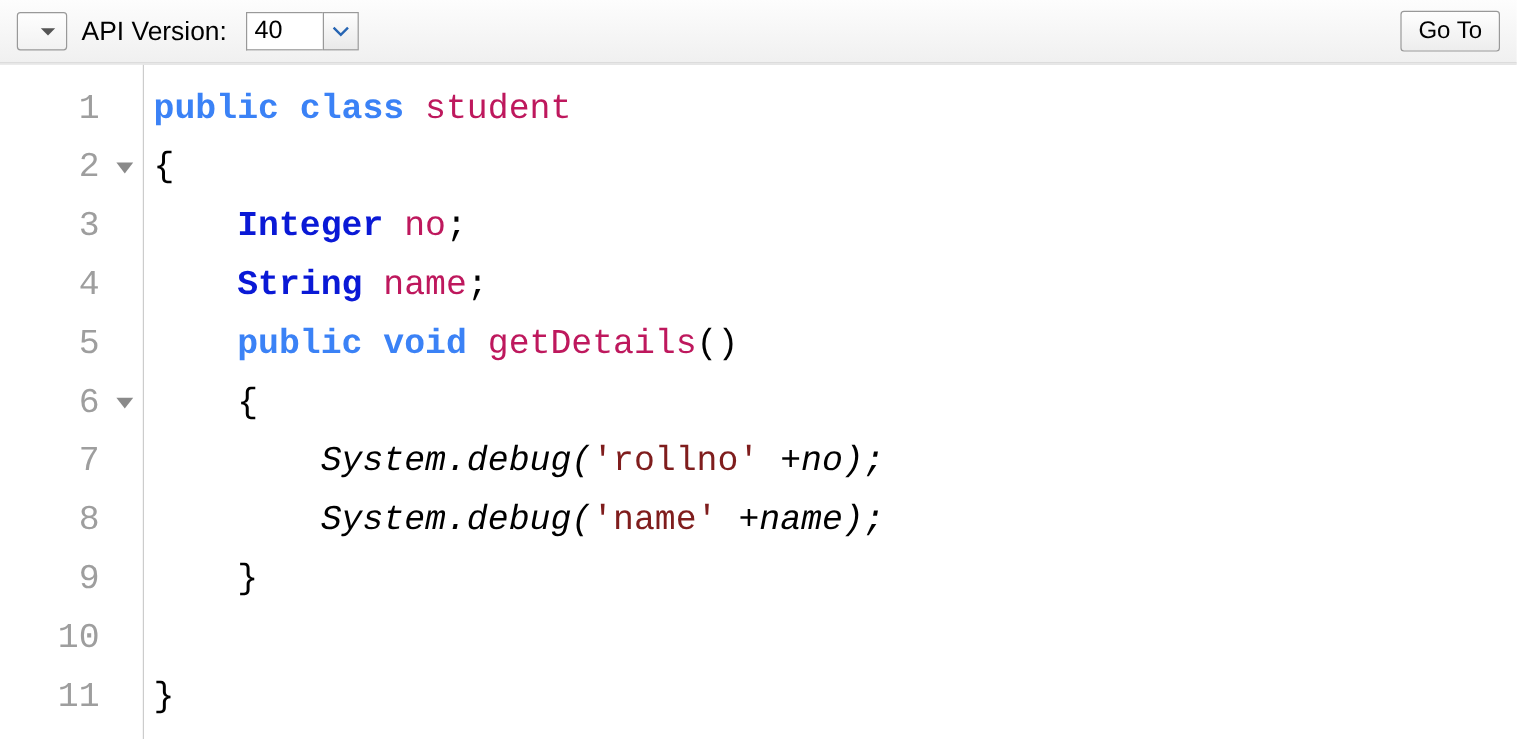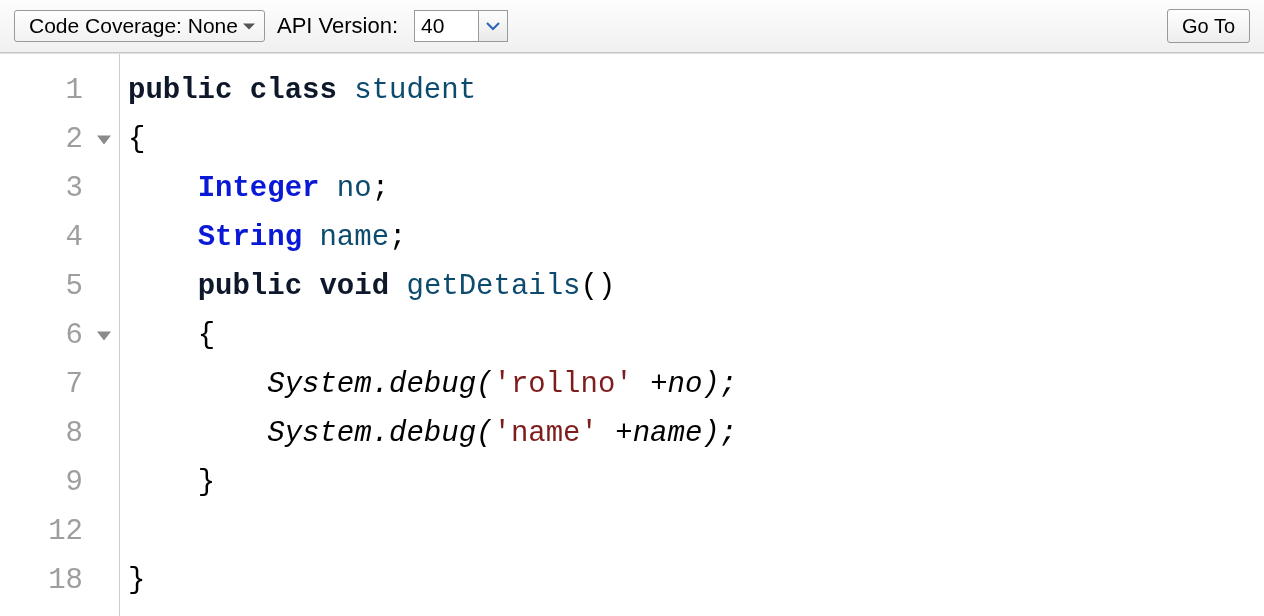--- a/index.html
+++ b/index.html
@@ -123,33 +123,32 @@
     .code {
       flex: 1;
       padding: 12px 0 0 8px;
       font-family: Menlo, Consolas, "Courier New", monospace;
       font-size: 29px;
       line-height: 49px;
       white-space: pre;
       color: #000;
     }
     .cline { height: 49px; }
-    .kw { color: #0f172a; font-weight: bold; }
+    .kw { color: #3b82f6; font-weight: bold; }
     .type { color: #0a19d6; font-weight: bold; }
     .str { color: #7f1d1d; }
-    .ident { color: #0c4a6e; }
+    .ident { color: #be185d; }
     .punct { color: #000; }
     .sysc { color: #000; font-style: italic; }
   </style>
 </head>
 <body>
 
 <div class="toolbar">
   <div class="dropdown-btn">
-    <span>Code Coverage: None</span>
     <span class="caret"></span>
   </div>
   <span class="api-label">API Version:</span>
   <div class="api-field">
     <input class="api-input" value="40" style="">
     <div class="api-dd">
       <svg width="14" height="9" viewBox="0 0 14 9">
         <polyline points="1,1 7,7 13,1" fill="none" stroke="#2765b3" stroke-width="2"></polyline>
       </svg>
     </div>
@@ -162,17 +161,17 @@
   <div class="gutter" id="gutter">
       <div class="gline">1</div>
       <div class="gline">2<span class="fold"></span></div>
       <div class="gline">3</div>
       <div class="gline">4</div>
       <div class="gline">5</div>
       <div class="gline">6<span class="fold"></span></div>
       <div class="gline">7</div>
       <div class="gline">8</div>
       <div class="gline">9</div>
-      <div class="gline">12</div>
-      <div class="gline">18</div>
+      <div class="gline">10</div>
+      <div class="gline">11</div>
     </div>
   <div class="code" id="code"><div class="cline"><span class="kw">public</span><span> </span><span class="kw">class</span><span> </span><span class="ident">student</span></div><div class="cline"><span class="punct">{</span></div><div class="cline"><span>    </span><span class="type">Integer</span><span> </span><span class="ident">no</span><span class="punct">;</span></div><div class="cline"><span>    </span><span class="type">String</span><span> </span><span class="ident">name</span><span class="punct">;</span></div><div class="cline"><span>    </span><span class="kw">public</span><span> </span><span class="kw">void</span><span> </span><span class="ident">getDetails</span><span class="punct">()</span></div><div class="cline"><span>    </span><span class="punct">{</span></div><div class="cline"><span>        </span><span class="sysc">System.debug(</span><span class="str">'rollno'</span><span> </span><span class="sysc">+no);</span></div><div class="cline"><span>        </span><span class="sysc">System.debug(</span><span class="str">'name'</span><span> </span><span class="sysc">+name);</span></div><div class="cline"><span>    </span><span class="punct">}</span></div><div class="cline"></div><div class="cline"><span class="punct">}</span></div></div>
 </div>
 
 </body></html>

